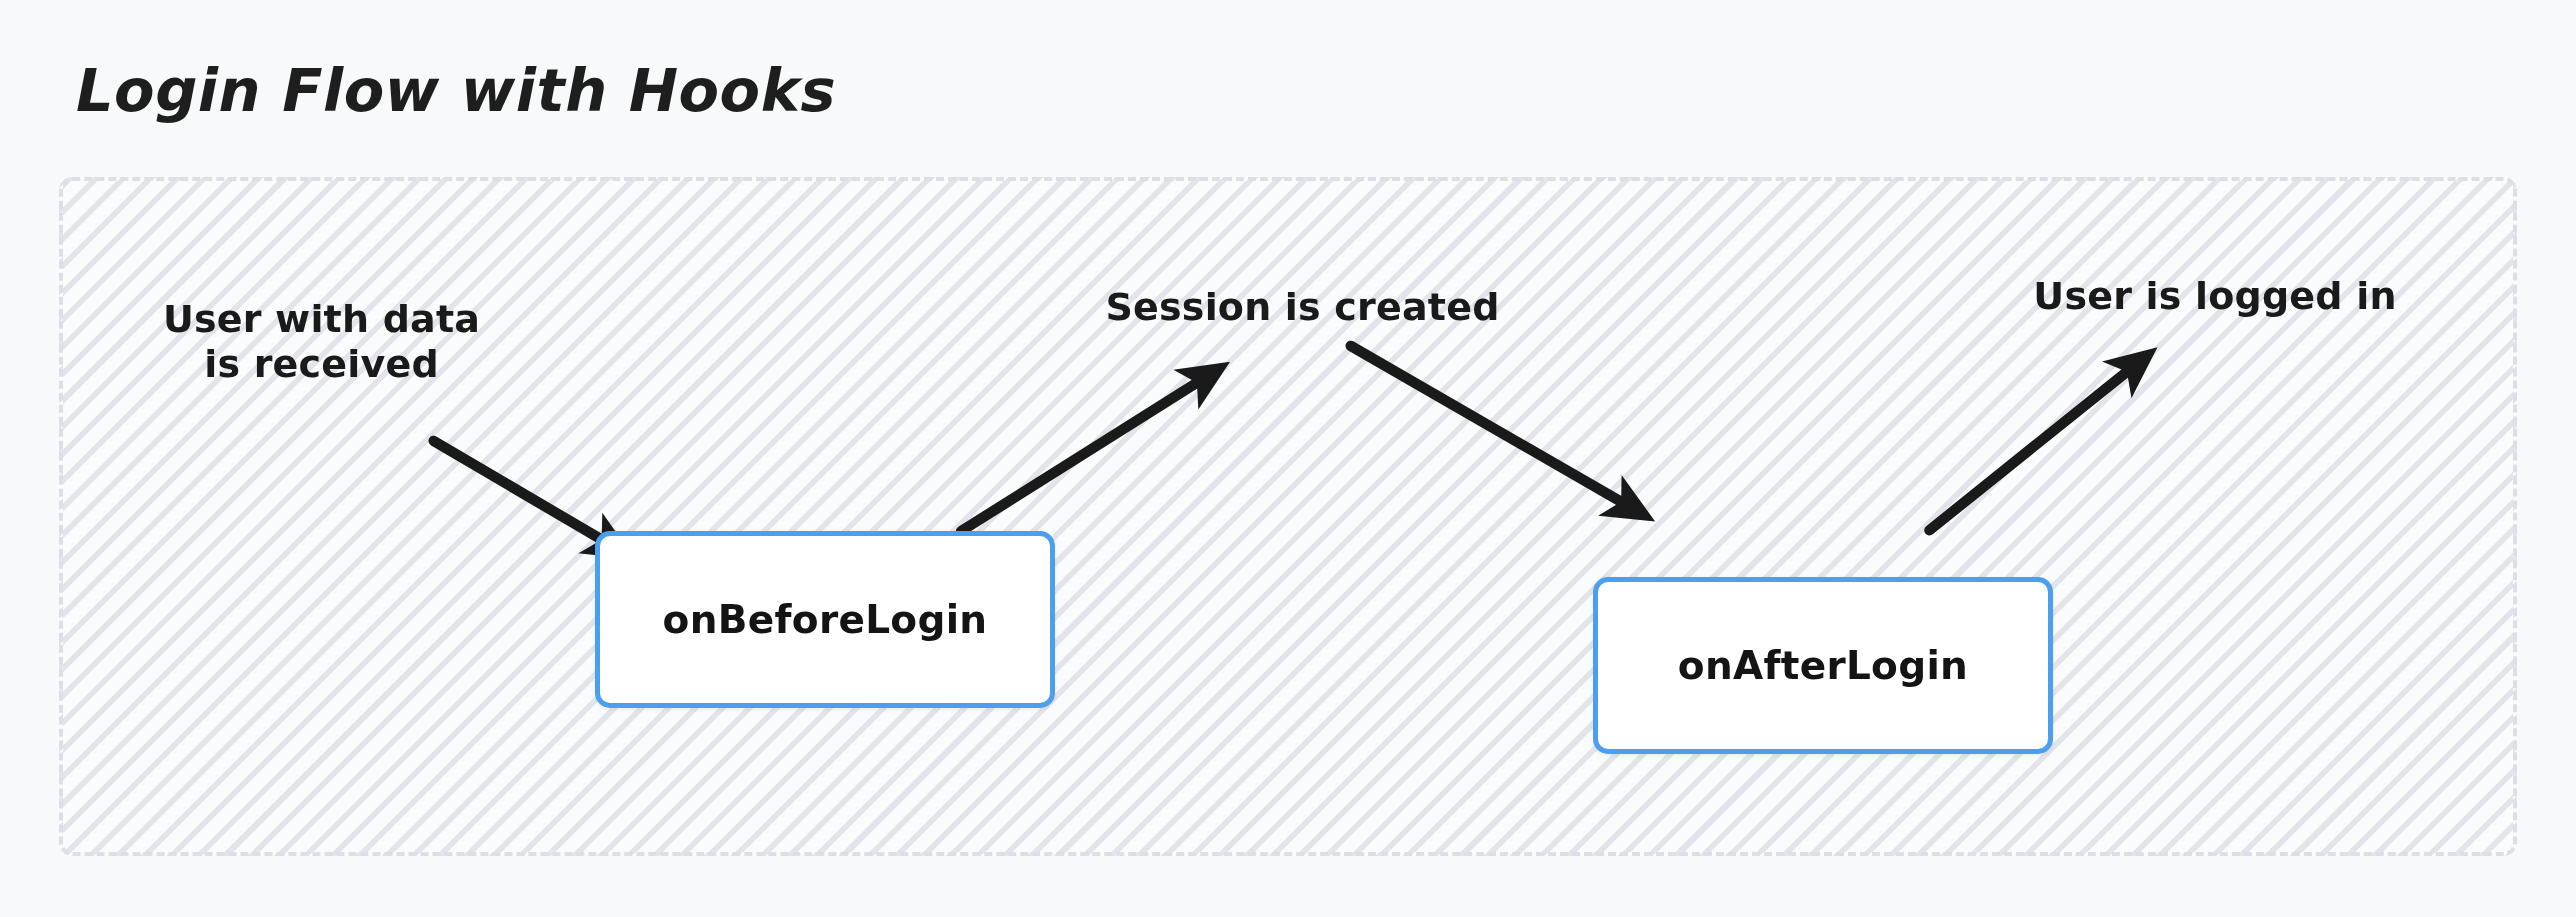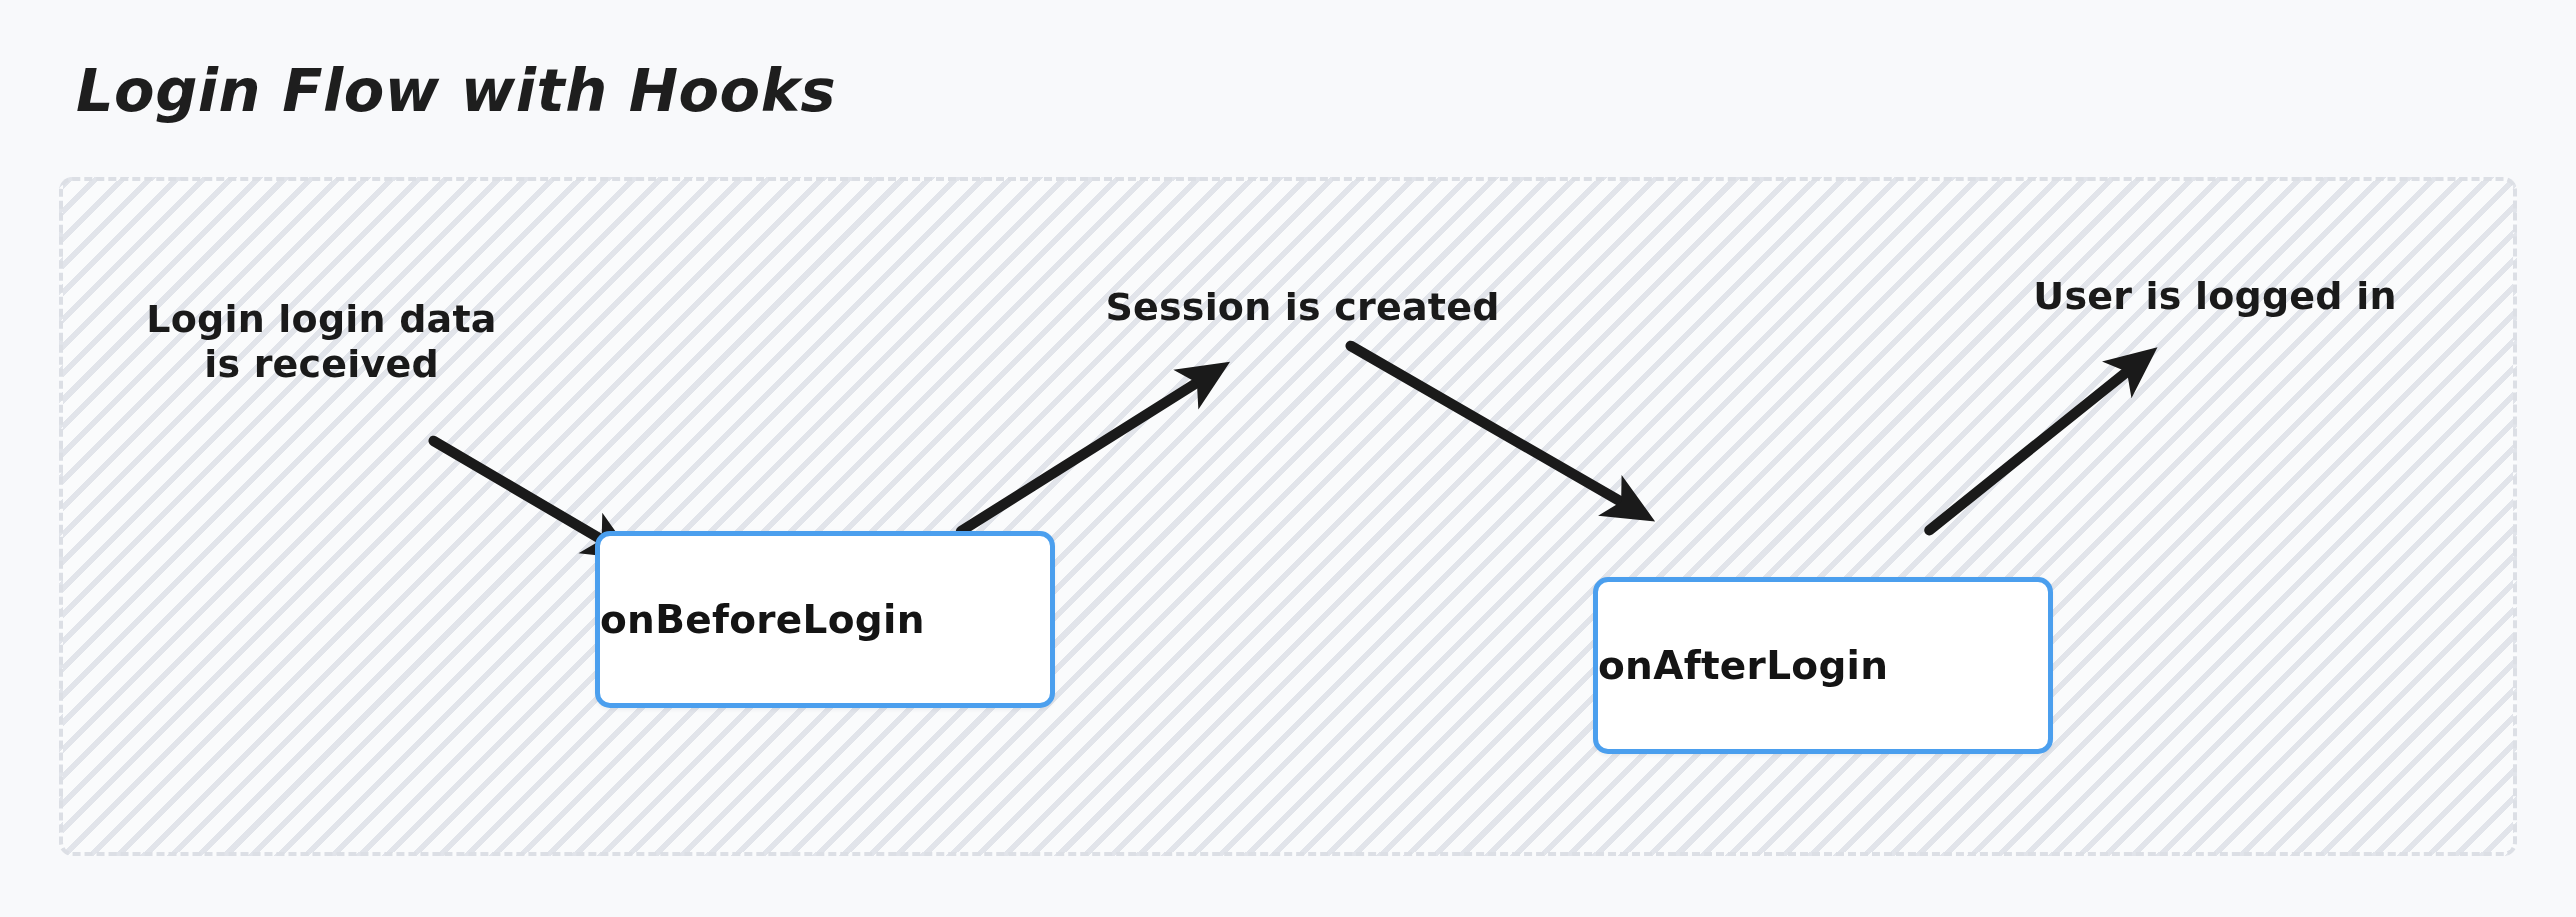--- a/index.html
+++ b/index.html
@@ -87,21 +87,21 @@
   .hook-node {
     position: absolute;
     box-sizing: border-box;
     width: 460px;
     height: 177px;
     background: #ffffff;
     border: 5.7px solid #4b9fee;
     border-radius: 15px;
     display: flex;
     align-items: center;
-    justify-content: flex-start;
+    justify-content: center;
     box-shadow: 0 1.9px 3.8px rgba(20, 30, 45, 0.06);
   }
   .hook-node .hook-label {
     font-family: "DejaVu Sans", sans-serif;
     font-size: 39px;
     font-weight: 700;
     color: #141414;
     letter-spacing: 0.3px;
     white-space: nowrap;
   }
@@ -126,21 +126,21 @@
 
     <line x1="456" y1="464" x2="655" y2="581" stroke="#1a1a1a" stroke-width="11" stroke-linecap="round" marker-end="url(#arrowhead)"></line>
 
     <line x1="1011" y1="559" x2="1281" y2="389" stroke="#1a1a1a" stroke-width="11" stroke-linecap="round" marker-end="url(#arrowhead)"></line>
 
     <line x1="1421" y1="364" x2="1728" y2="541" stroke="#1a1a1a" stroke-width="11" stroke-linecap="round" marker-end="url(#arrowhead)"></line>
 
     <line x1="2030" y1="558" x2="2258" y2="375" stroke="#1a1a1a" stroke-width="11" stroke-linecap="round" marker-end="url(#arrowhead)"></line>
   </svg>
 
-  <div class="annotation" id="label-user-login-data">Login login data
+  <div class="annotation" id="label-user-login-data">User with data
 is received</div>
 
   <div class="annotation" id="label-session-created">Session is created</div>
 
   <div class="annotation" id="label-user-logged-in">User is logged in</div>
 
   <div class="hook-node" id="node-on-before-login">
     <span class="hook-label">onBeforeLogin</span>
   </div>
 

